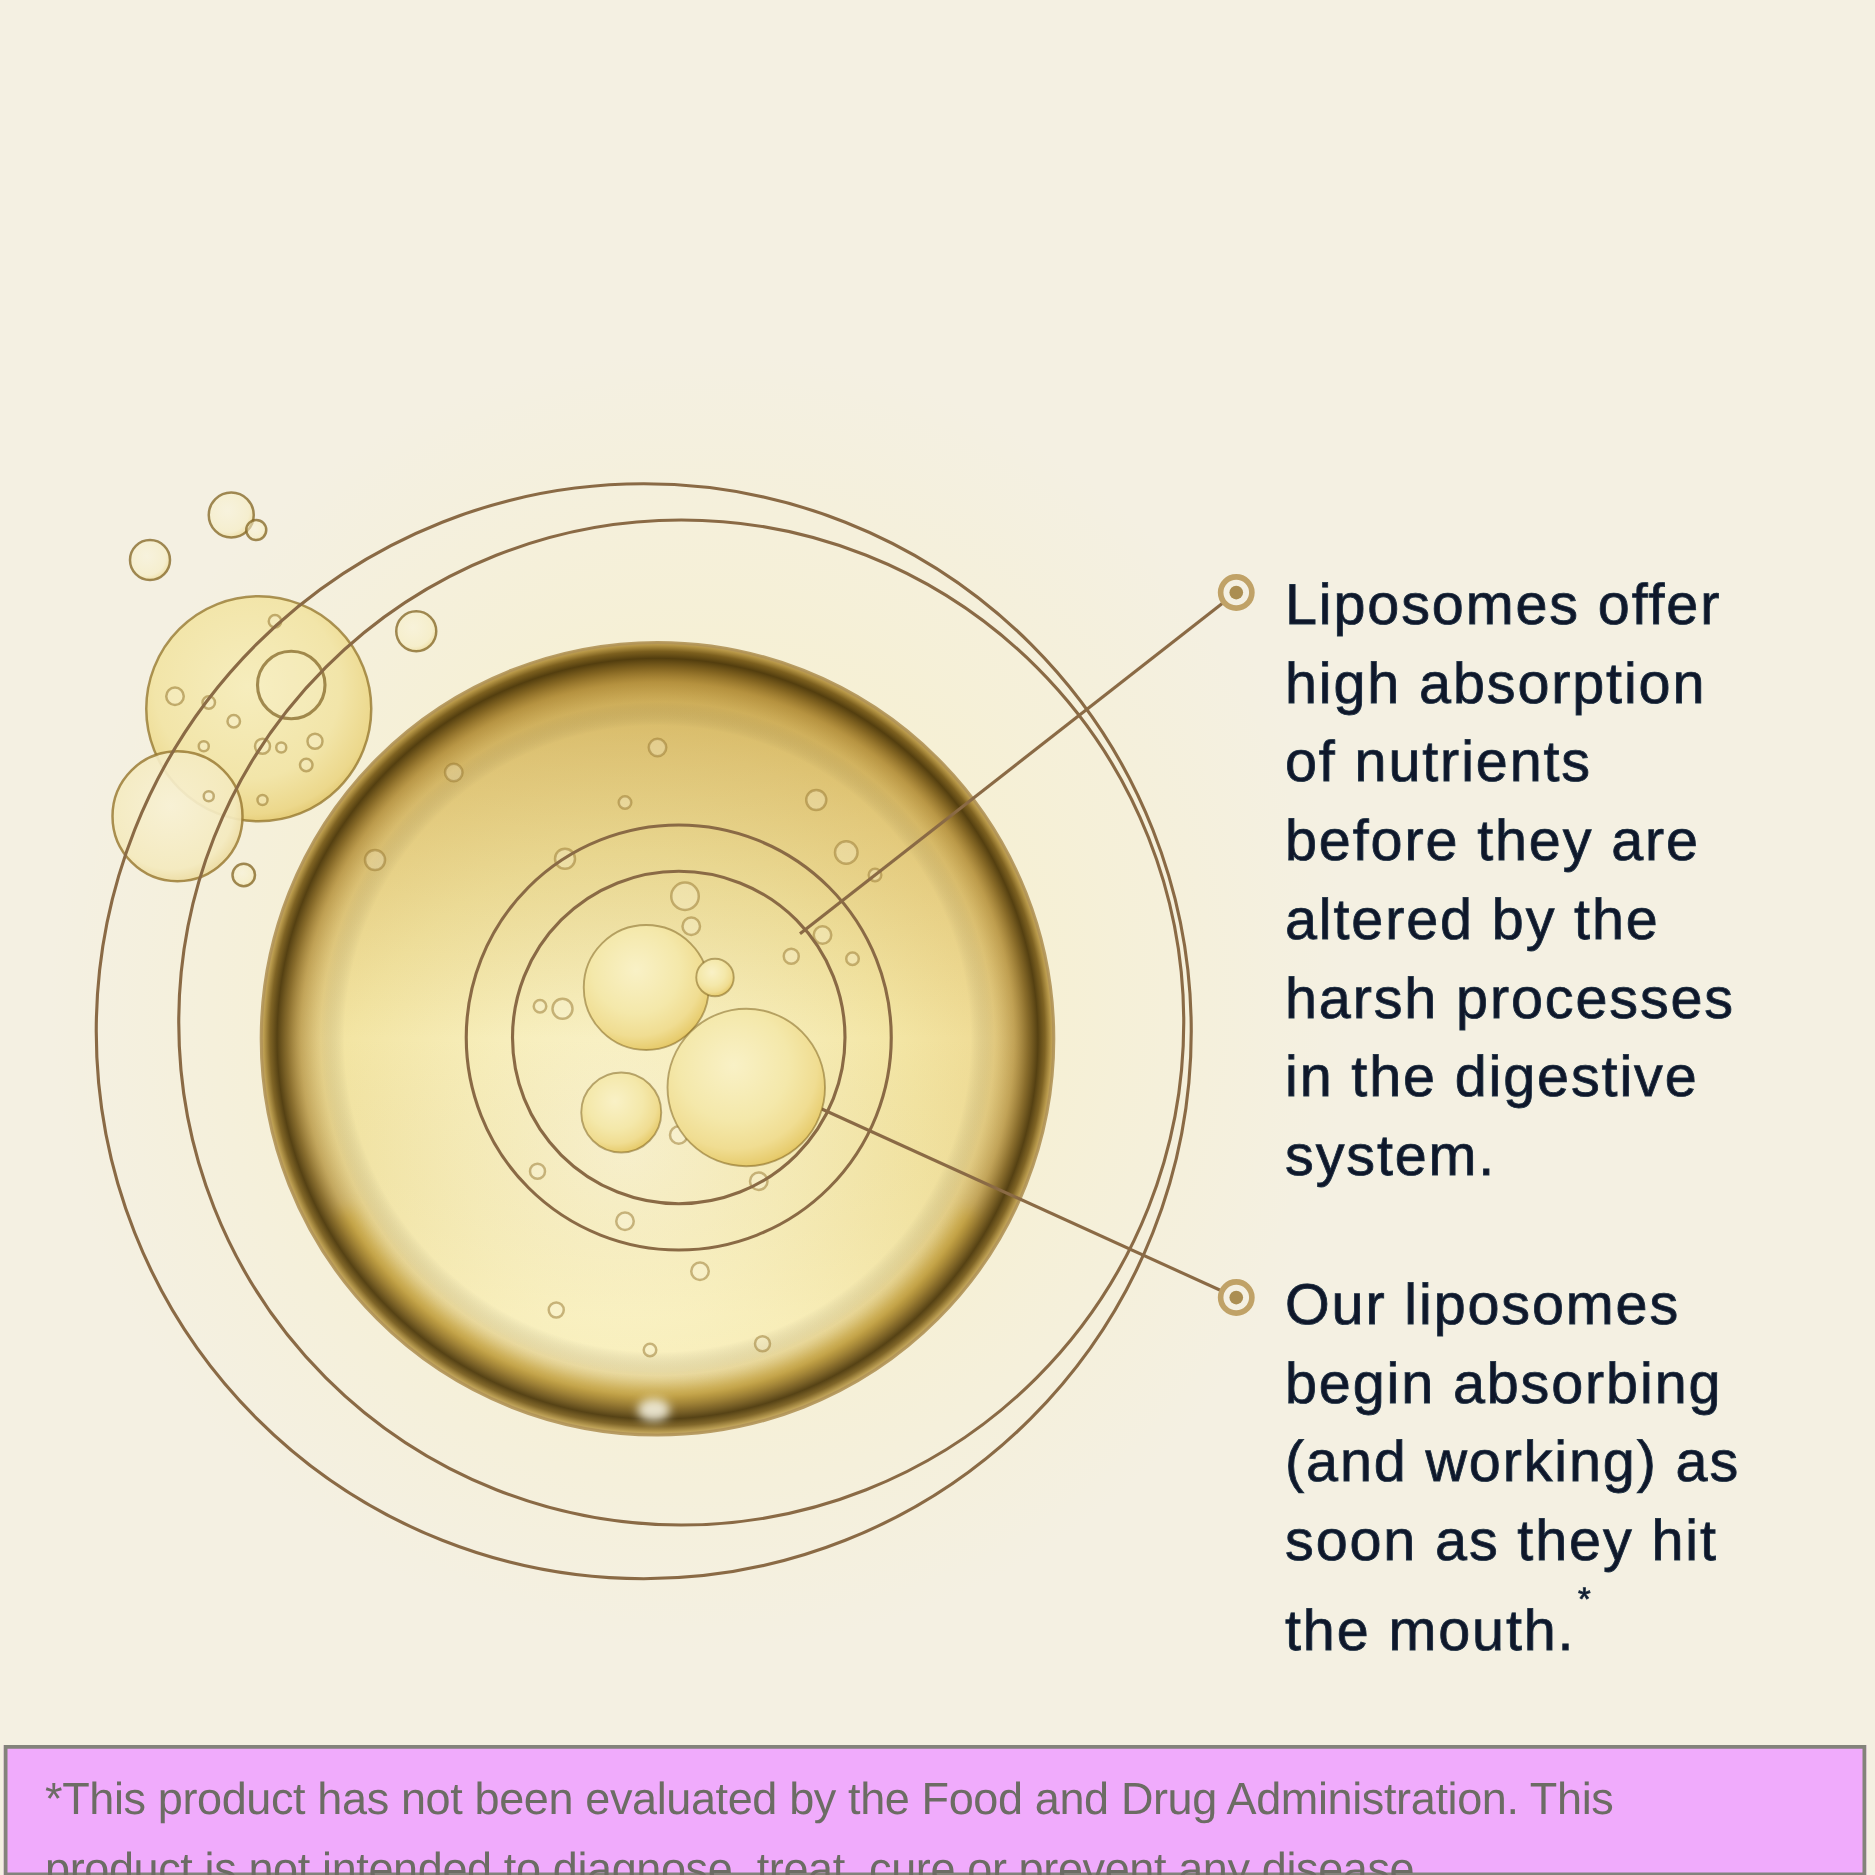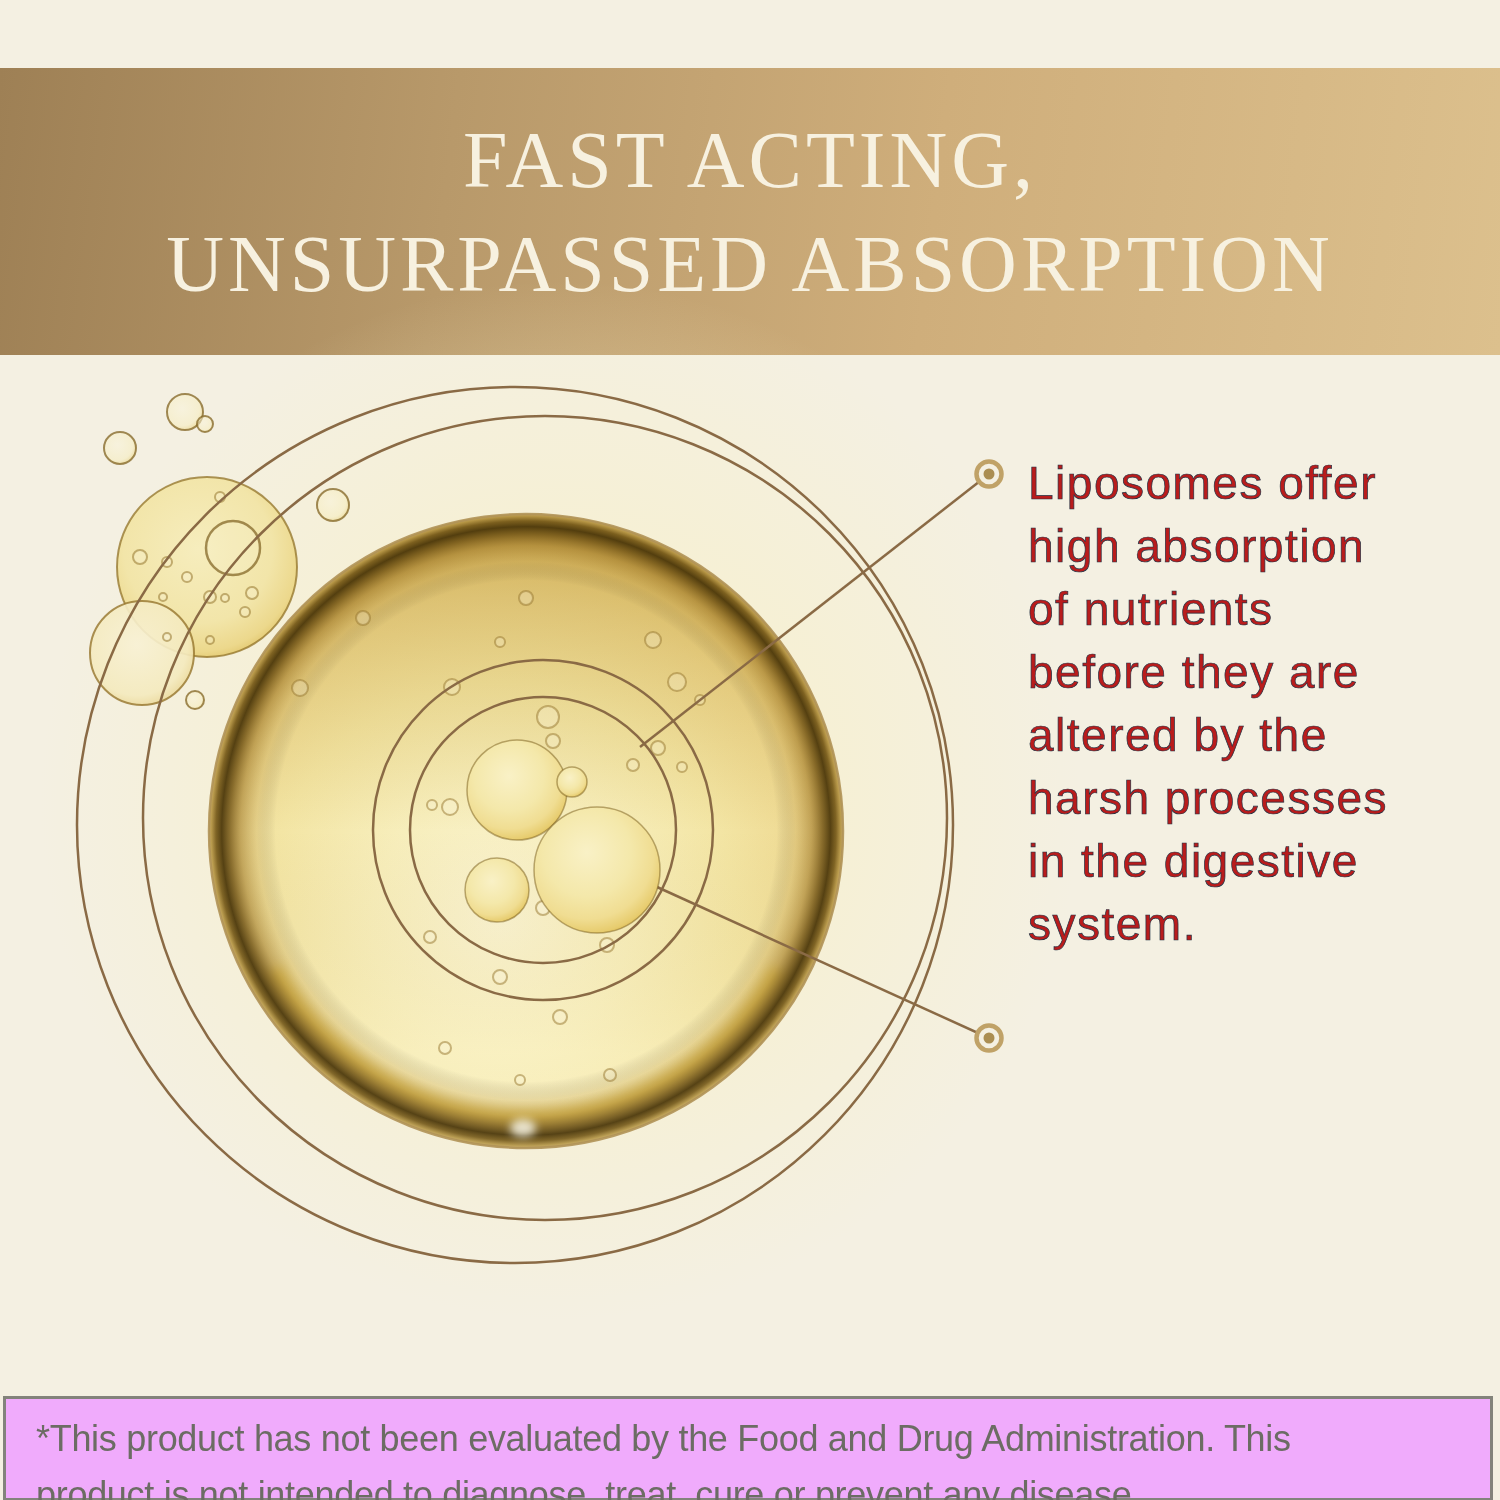--- a/index.html
+++ b/index.html
@@ -21,21 +21,21 @@
     font-size:80px;line-height:104px;letter-spacing:4px;
     color:#f7f1e0;
   }
   #banner h1 span{display:block;}
   
   #figure{position:absolute;left:0;top:0;width:1500px;height:1500px;z-index:1;pointer-events:none;}
   
   .bullet{position:absolute;width:470px;z-index:2;}
   .bullet p{
     margin:0;font-size:46px;line-height:63px;letter-spacing:1.5px;
-    color:#b91c1c;white-space:pre-line;
+    color:#0f172a;white-space:pre-line;
     -webkit-text-stroke:0.7px #1d3143;
   }
   .bullet sup{
     font-size:26px;letter-spacing:0;position:relative;top:-16px;left:2px;
   }
   #bullet-1{left:1028px;top:452px;}
   #bullet-2{left:1028px;top:1012px;}
   
   #disclaimer{
     position:absolute;left:3px;top:1396px;width:1484px;height:99px;
@@ -45,26 +45,20 @@
     margin:0;padding:12px 28px 0 30px;
     font-size:36px;line-height:56px;letter-spacing:-0.3px;
     color:#6c6c64;white-space:pre-line;
   }
 </style>
 </head>
 <body>
 
 <div id="canvas">
 
-  <header id="banner">
-    <h1>
-      <span>FAST ACTING,</span>
-      <span>UNSURPASSED ABSORPTION</span>
-    </h1>
-  </header>
 
   <svg id="figure" viewBox="0 0 1500 1500" xmlns="http://www.w3.org/2000/svg">
     <defs>
       <filter id="b4" x="-50%" y="-50%" width="200%" height="200%">
           <feGaussianBlur stdDeviation="4"></feGaussianBlur>
         </filter>
       <filter id="b6" x="-50%" y="-50%" width="200%" height="200%">
           <feGaussianBlur stdDeviation="6"></feGaussianBlur>
         </filter>
 
@@ -241,19 +235,26 @@
     <p>Liposomes offer
 high absorption
 of nutrients
 before they are
 altered by the
 harsh processes
 in the digestive
 system.</p>
   </div>
 
+  <div class="bullet" id="bullet-2">
+    <p><span>Our liposomes
+begin absorbing
+(and working) as
+soon as they hit
+the mouth.</span><sup>*</sup></p>
+  </div>
 
   <footer id="disclaimer">
     <p>*This product has not been evaluated by the Food and Drug Administration. This
 product is not intended to diagnose, treat, cure or prevent any disease.</p>
   </footer>
 
 </div>
 
 </body></html>

